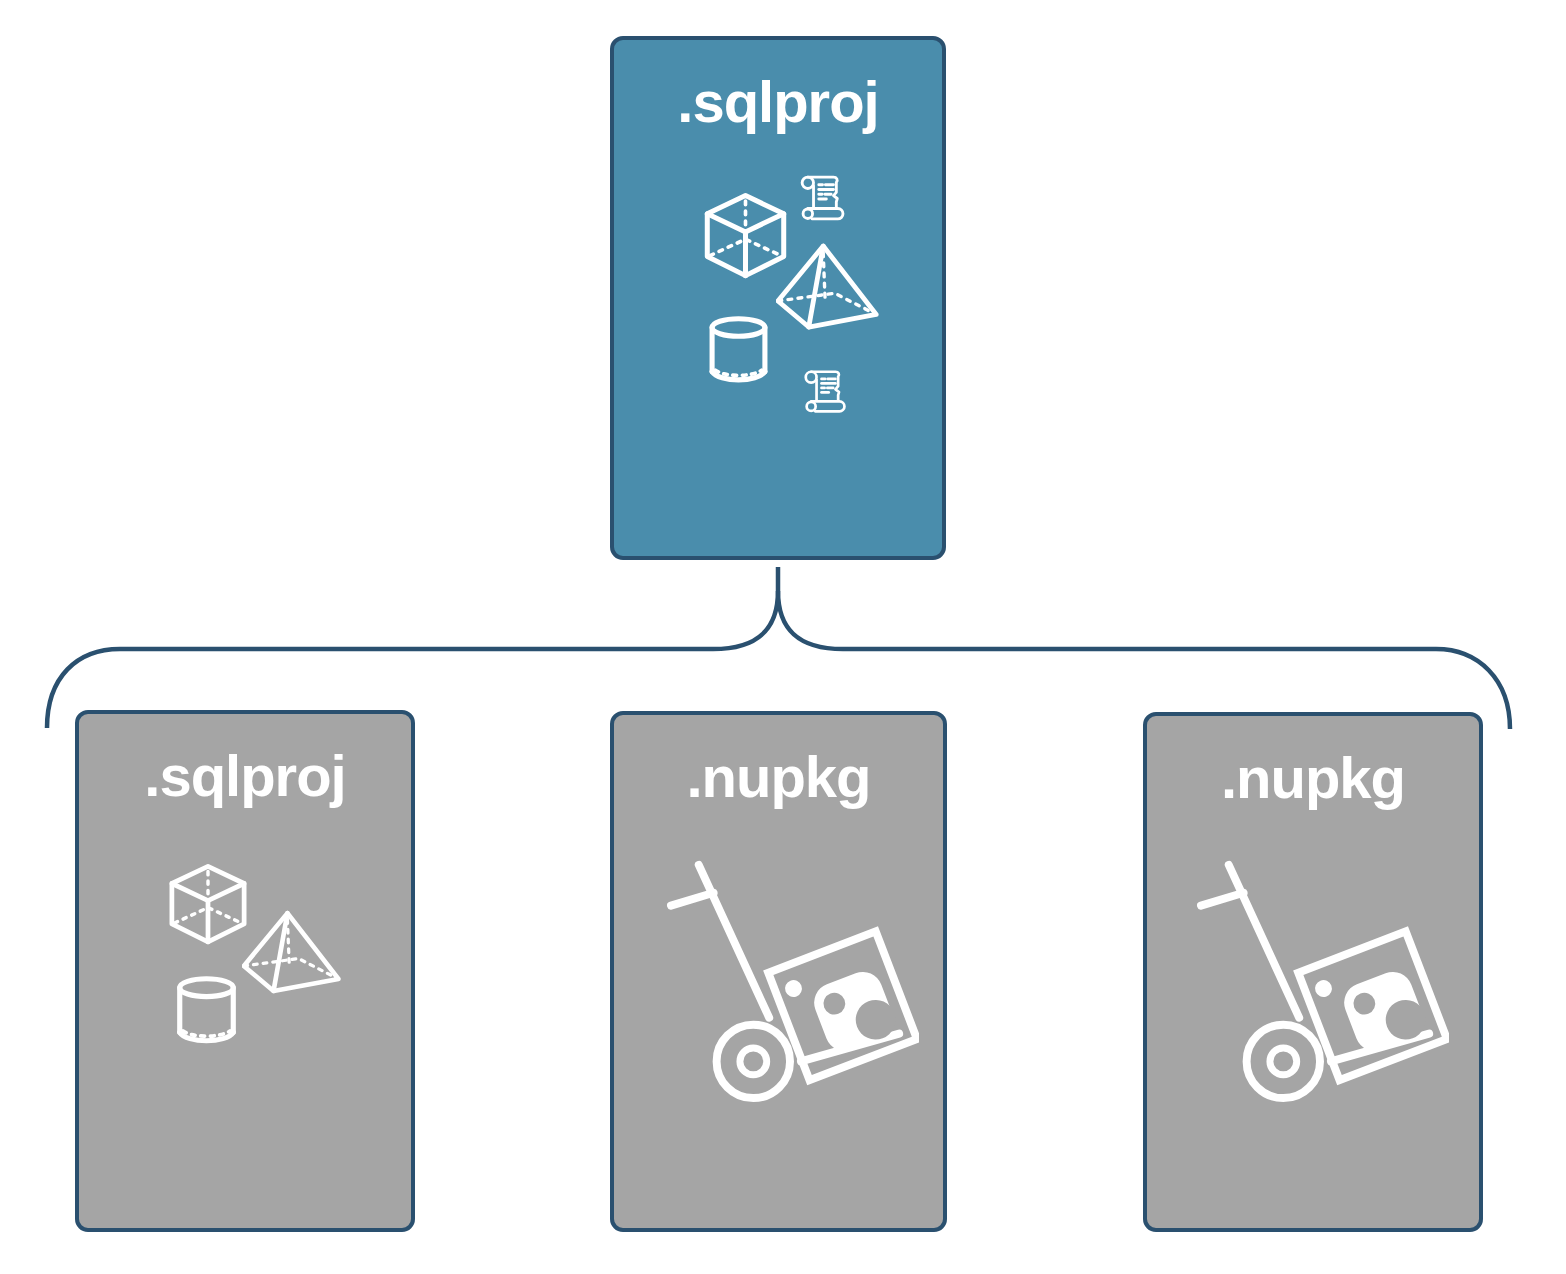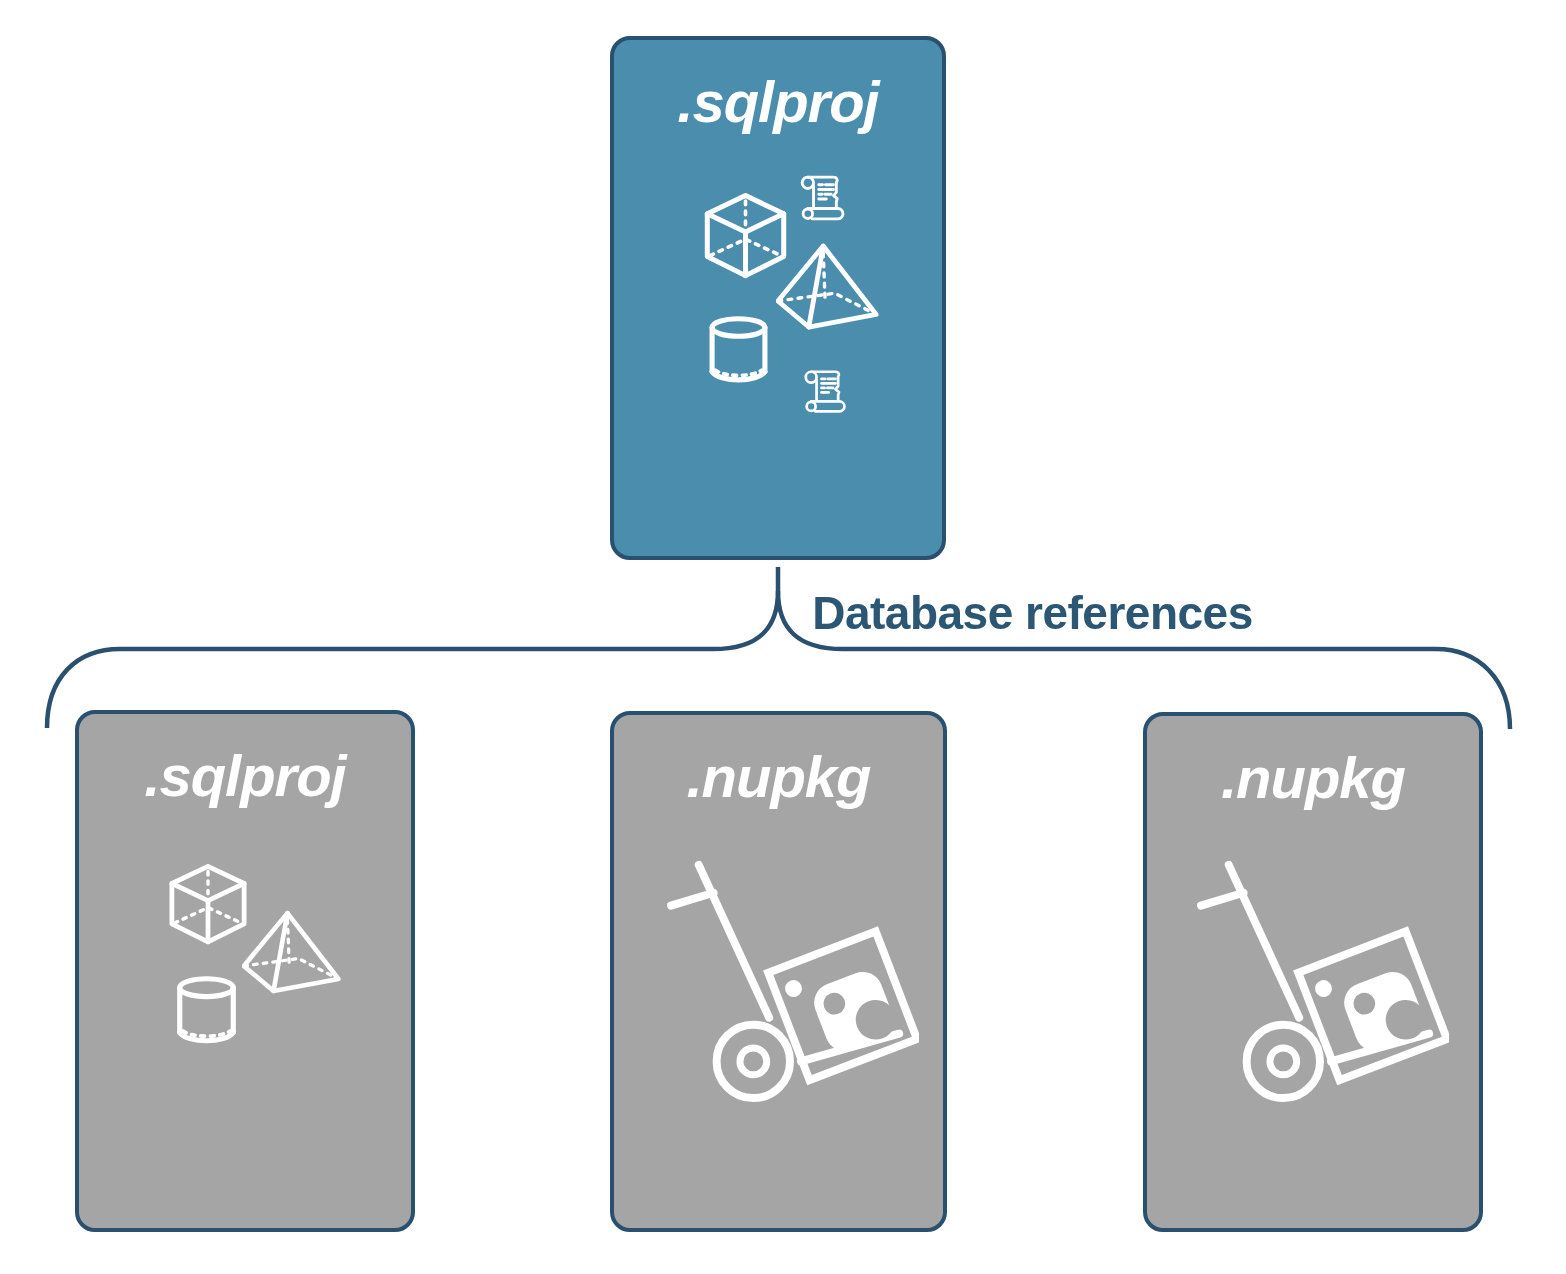--- a/index.html
+++ b/index.html
@@ -7,22 +7,21 @@
     position:relative;
     width:1566px;height:1274px;
     background:#ffffff;
     font-family:"Liberation Sans", sans-serif;
     overflow:hidden;
   }
   .card{
     position:absolute;
     box-sizing:border-box;
     border:4.5px solid var(--stroke-navy,#2a506f);
-    border-radius:20px;
-    font-style:italic;
+    border-radius:13px;
   }
   .card.blue{background:var(--primary-fill,#4a8dac);}
   .card.gray{background:var(--gray-fill,#a5a5a5);}
   .card-label{
     text-align:center;
     margin-top:30px;
     font-weight:700;
     font-size:58px;
     letter-spacing:-1px;
     color:var(--icon-white,#ffffff);
@@ -121,21 +120,20 @@
         </g>
       </symbol>
     </defs>
   </svg>
 
   <svg id="connector-svg" width="1566" height="1274" viewBox="0 0 1566 1274">
     <path class="connector-path" d="M778 567 V591 C778 627 760 649 713 649 L120 649 C77 649 47 677 47 728"></path>
     <path class="connector-path" d="M778 591 C778 627 796 649 843 649 L1436 649 C1478 649 1510 679 1510 729"></path>
   </svg>
 
-  <div class="connector-label">Database references</div>
 
   <div class="card blue" style="left:610px;top:36px;width:336px;height:524px;">
     <div class="card-label">.sqlproj</div>
     <svg class="icon" style="left:83px;top:151px;" width="97" height="91">
         <use href="#ic-cube"></use>
       </svg>
     <svg class="icon" style="left:181px;top:130px;" width="57" height="57">
         <use href="#ic-scroll"></use>
       </svg>
     <svg class="icon" style="left:162px;top:203px;" width="106" height="89">

